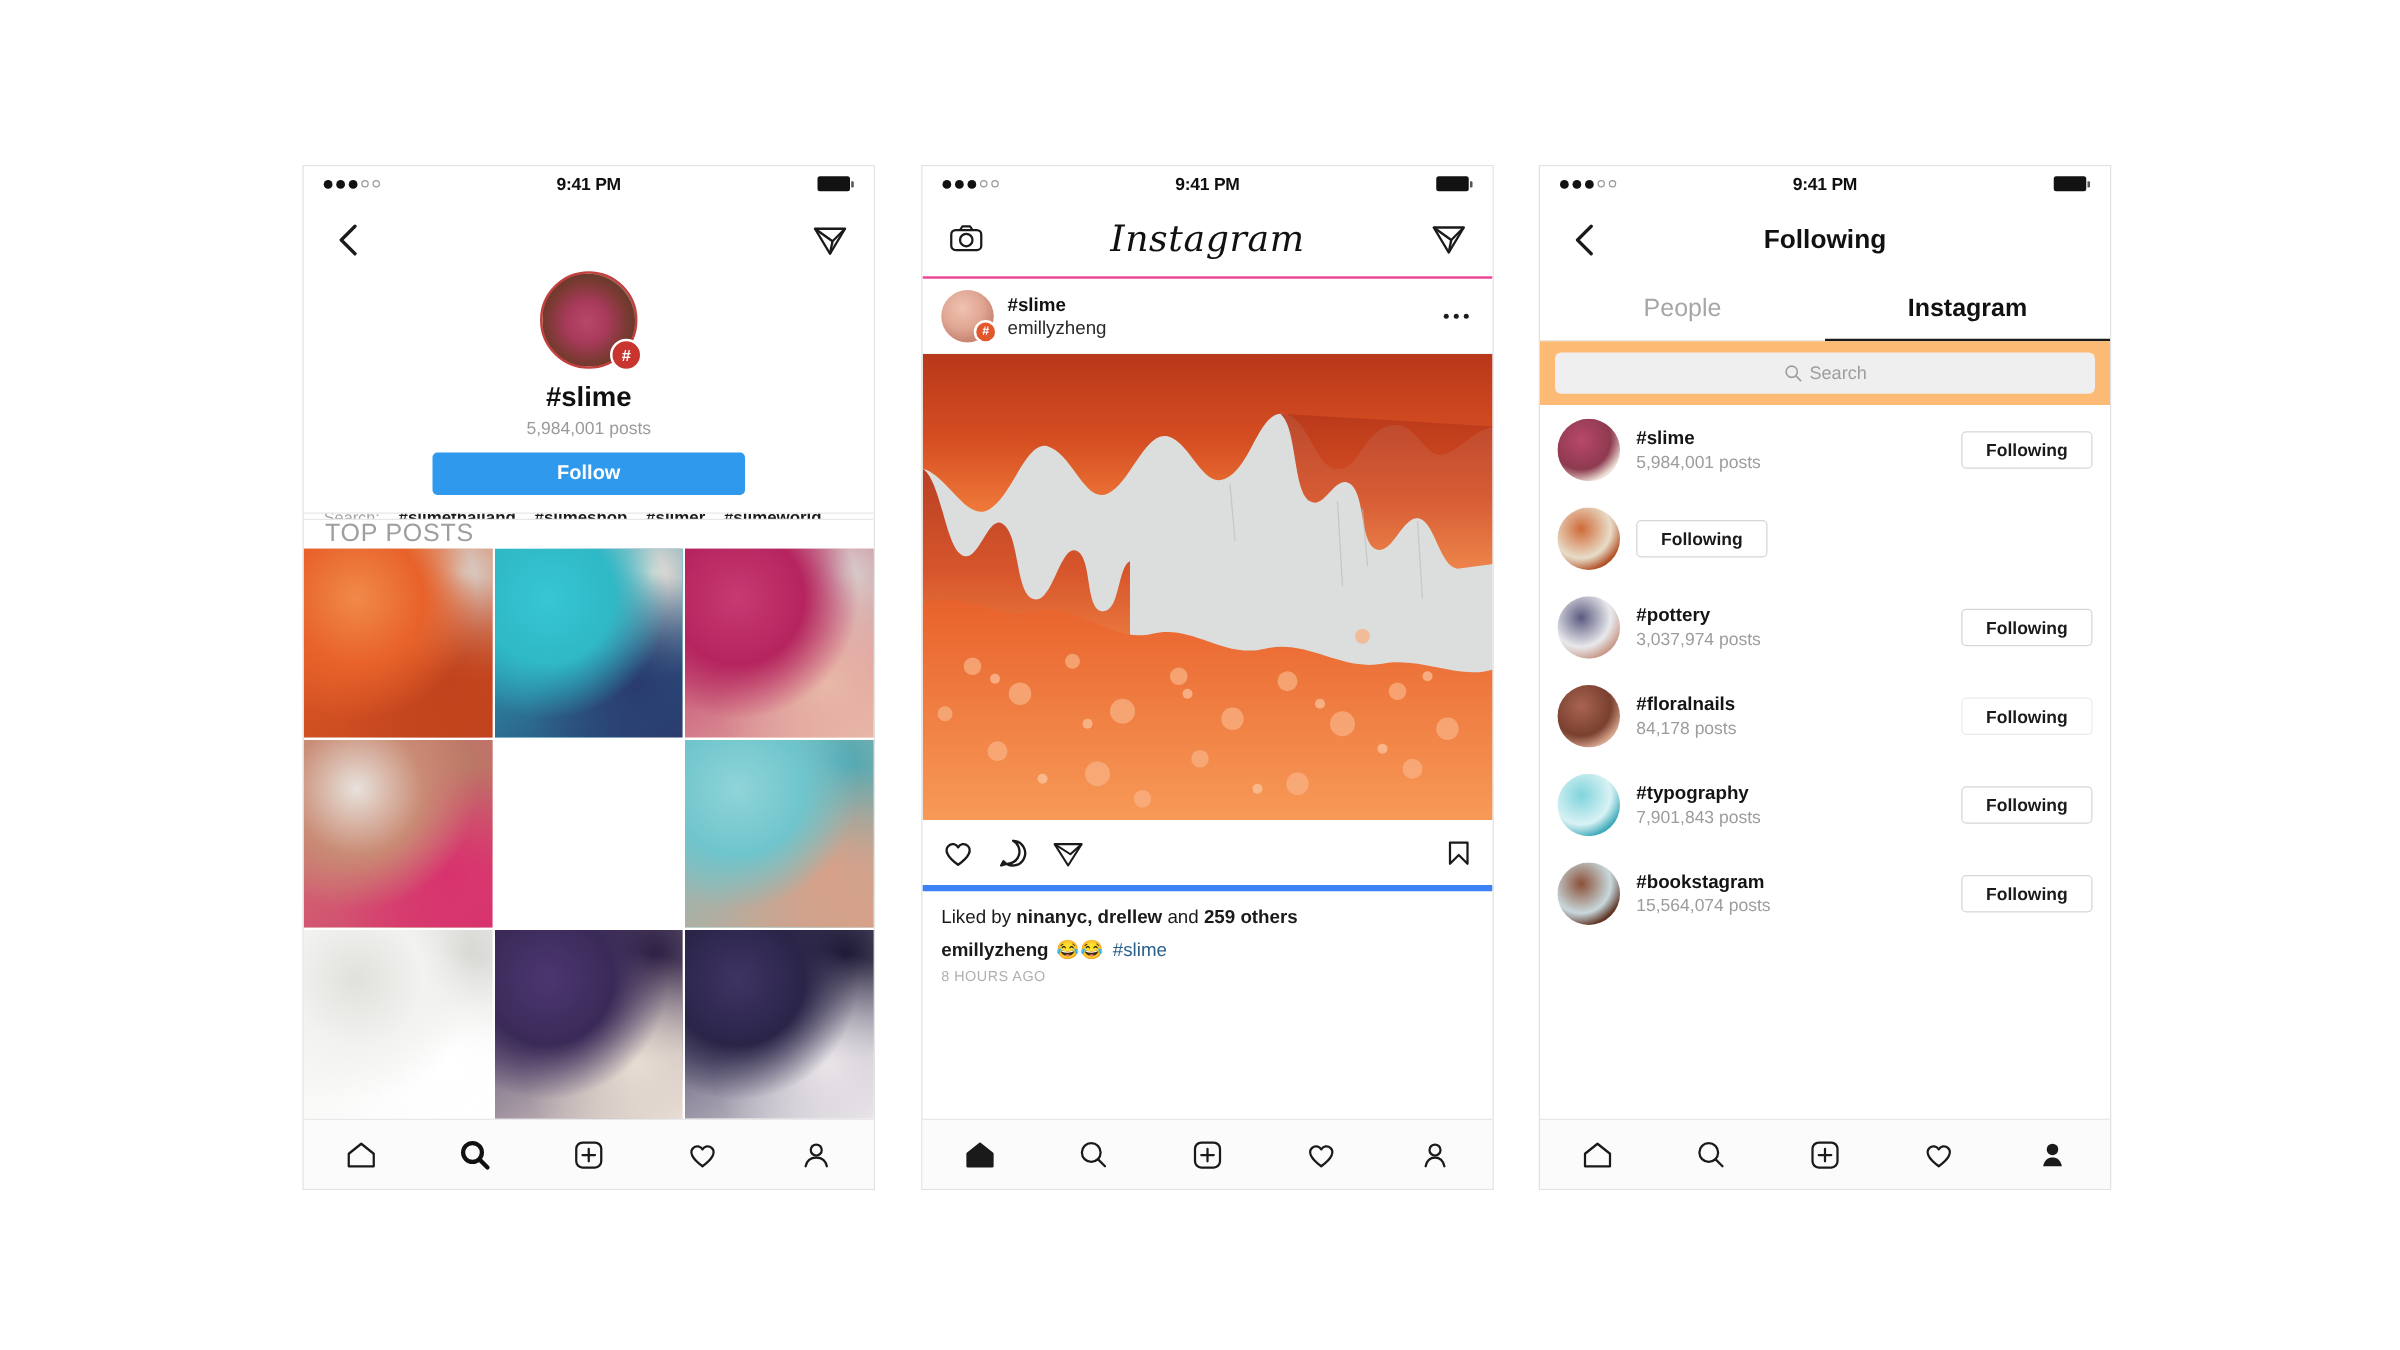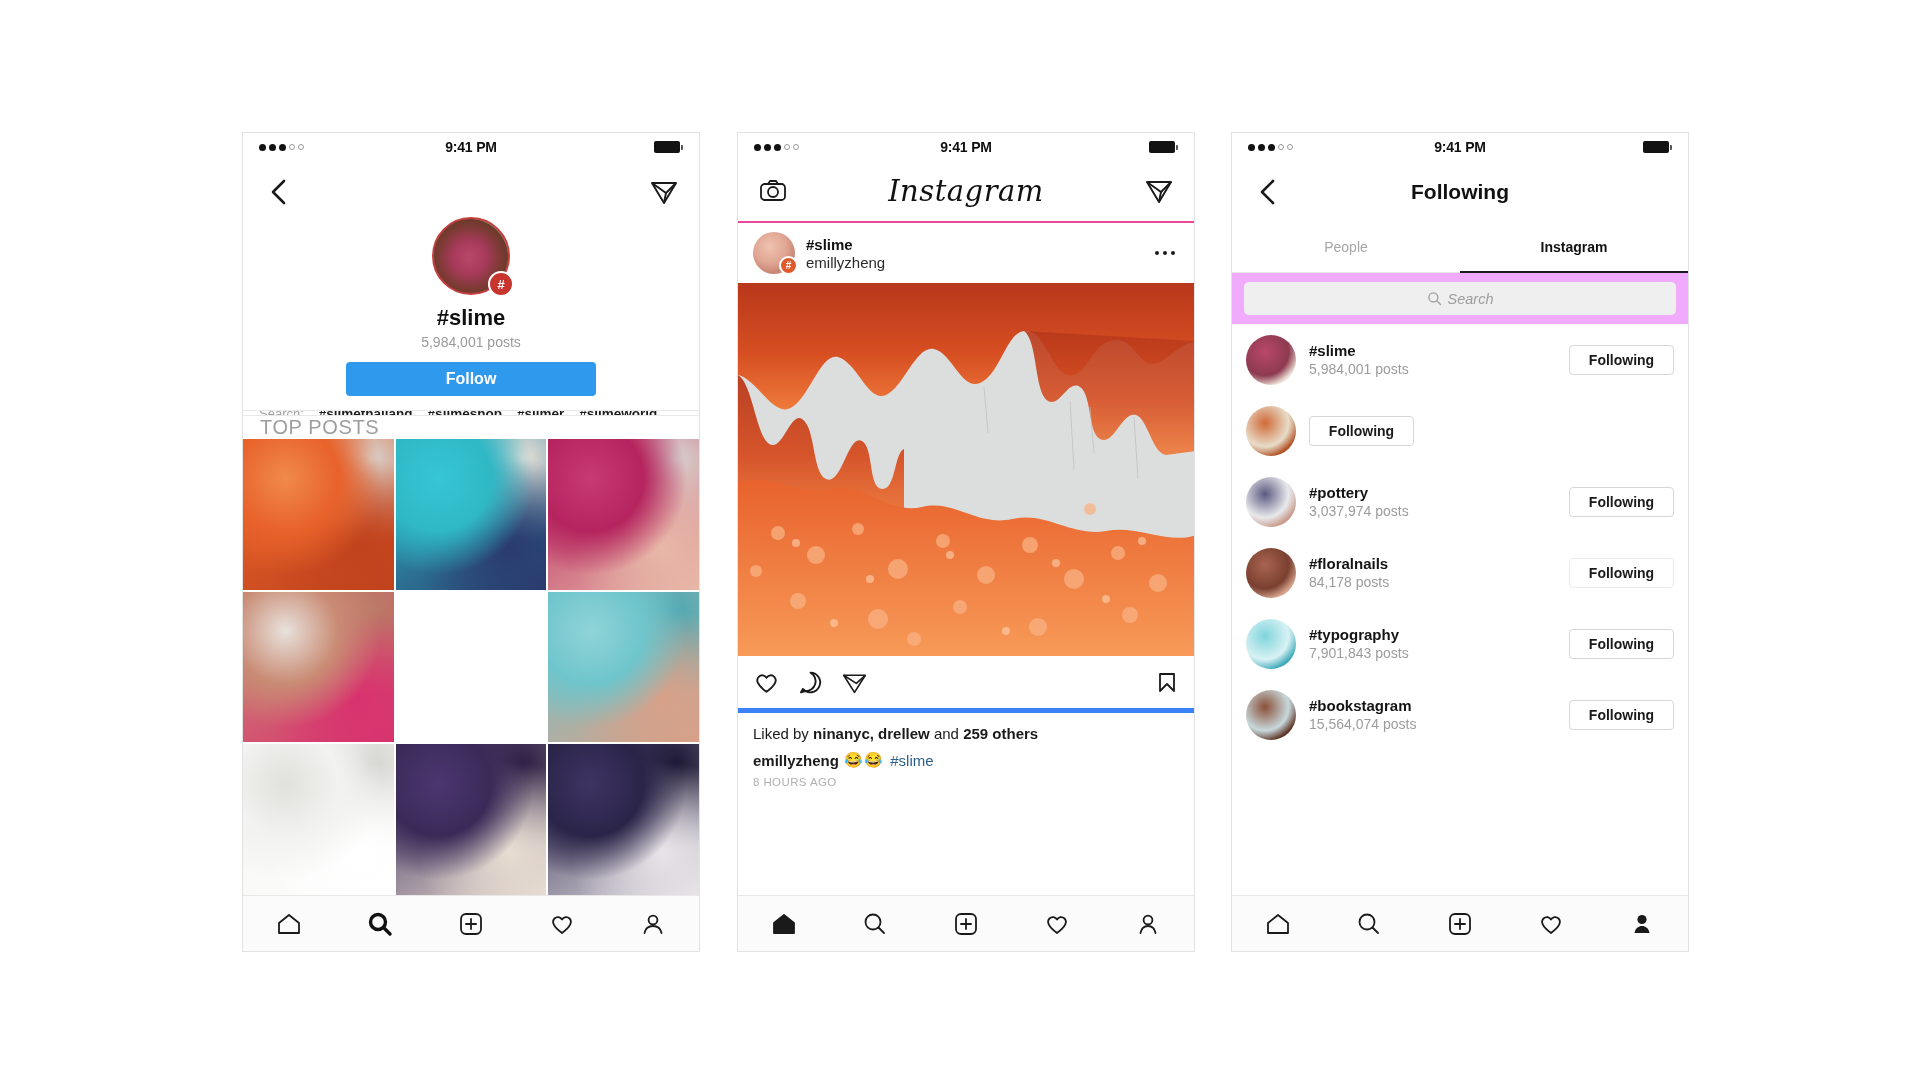--- a/index.html
+++ b/index.html
@@ -134,25 +134,25 @@
   .caption-line { font-size: 15px; color: #1a1a1a; margin-top: 7px; display: flex; align-items: center; gap: 6px; }
   .caption-line .uname { font-weight: bold; }
   .caption-line .htag { color: #2a5f8a; }
   .emoji { font-size: 15px; letter-spacing: 1px; }
   .timestamp { font-size: 11.5px; color: #b0b0b0; letter-spacing: 0.4px; margin-top: 7px; }
 
   
   .tabs { display: flex; height: 50px; border-bottom: 1px solid #e6e6e6; }
   .tab {
     flex: 1; display: flex; align-items: center; justify-content: center;
-    font-size: 14px; color: #a6a6a6; cursor: pointer;
+    font-size: 20px; color: #a6a6a6; cursor: pointer;
     border-bottom: 2px solid transparent; margin-bottom: -1px;
   }
   .tab.active { color: #111; font-weight: bold; border-bottom: 2.5px solid #1b1b1b; }
-  .search-wrap { padding: 9px 12px 9px; background: #f0abfc; font-style: italic; }
+  .search-wrap { padding: 9px 12px 9px; background: #fdba74; }
   .search-box {
     height: 33px; background: #efefef; border-radius: 5px;
     display: flex; align-items: center; justify-content: center; gap: 6px;
     cursor: text;
   }
   .search-ph { font-size: 14.5px; color: #9d9d9d; }
   .hash-list { flex: 1; overflow: hidden; }
   .hash-row { height: 71px; display: flex; align-items: center; padding: 0 14px; gap: 13px; }
   .hash-av { width: 50px; height: 50px; border-radius: 50%; flex: 0 0 50px; overflow: hidden; }
   .hash-meta { flex: 1; display: flex; flex-direction: column; gap: 2px; }

